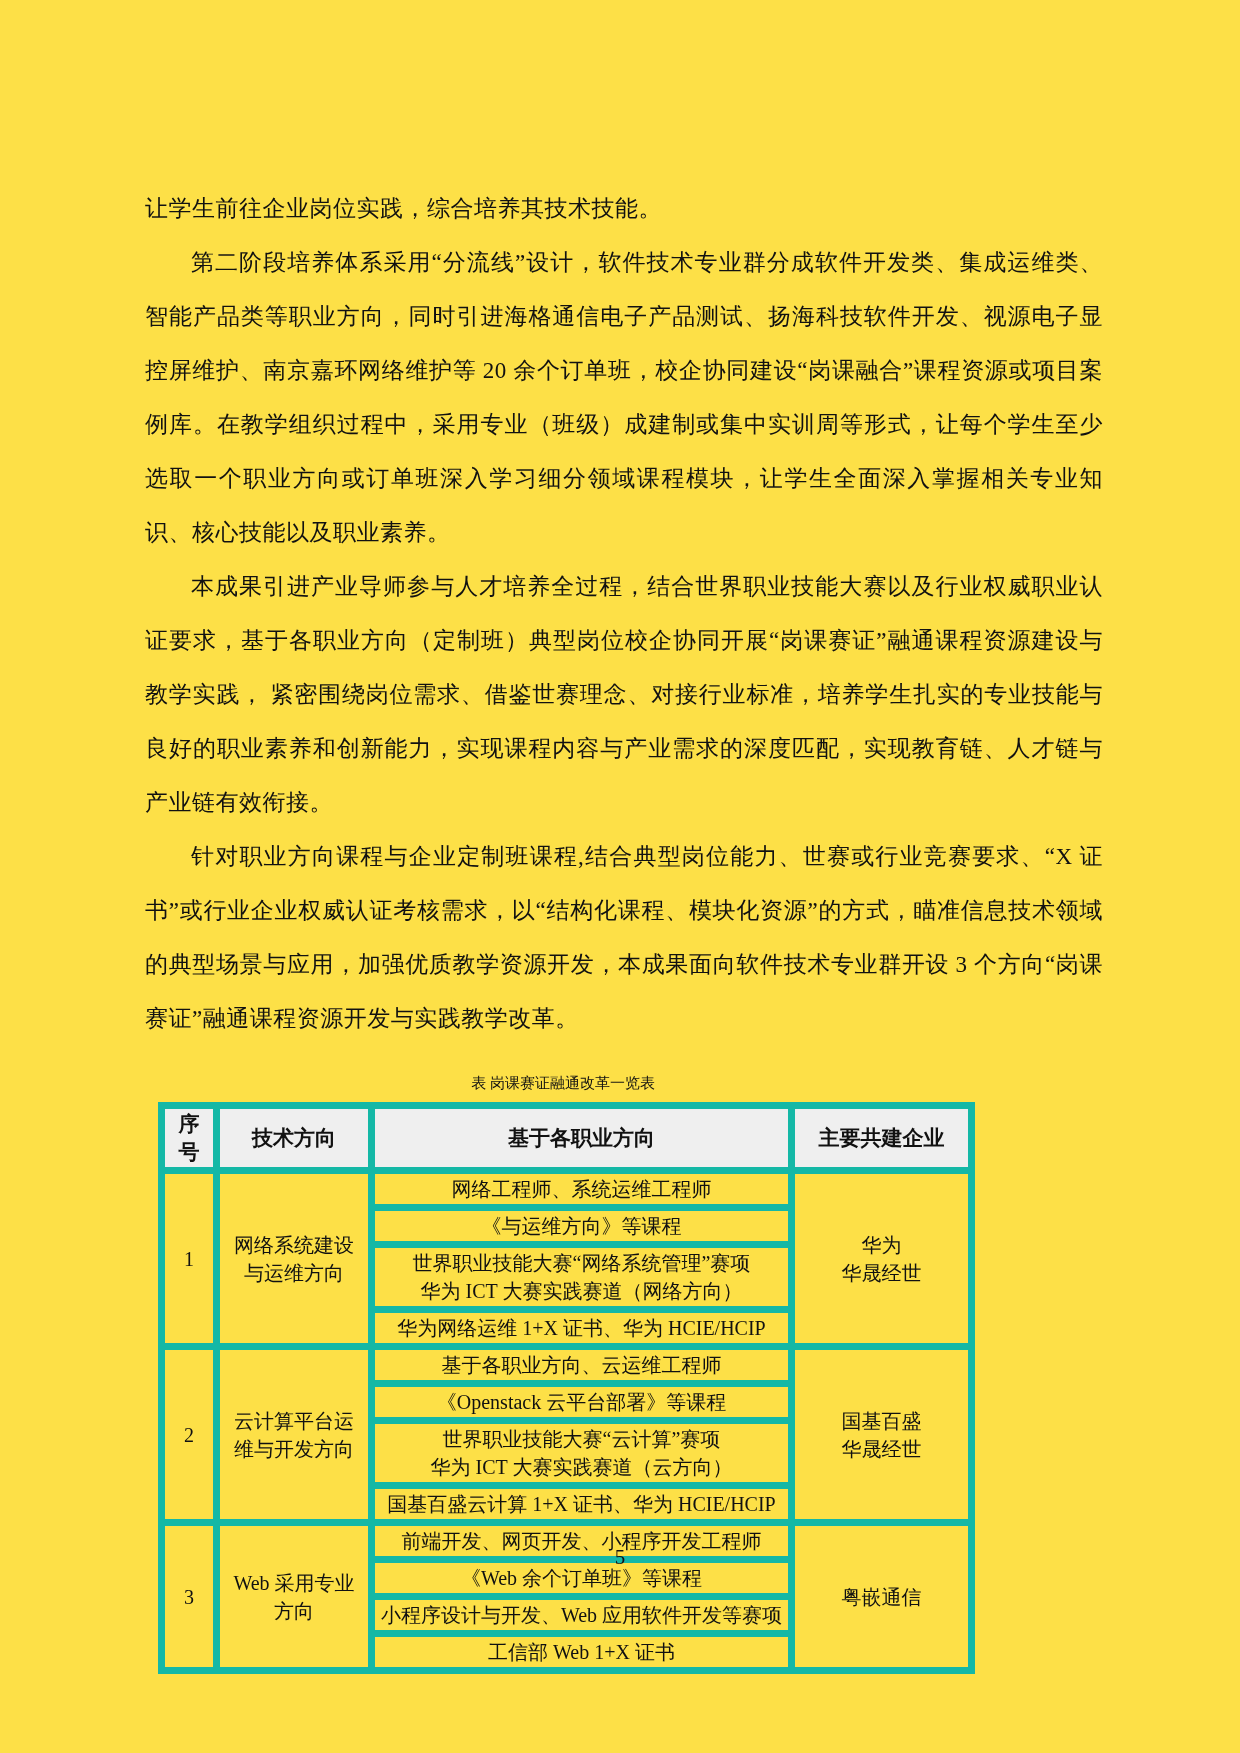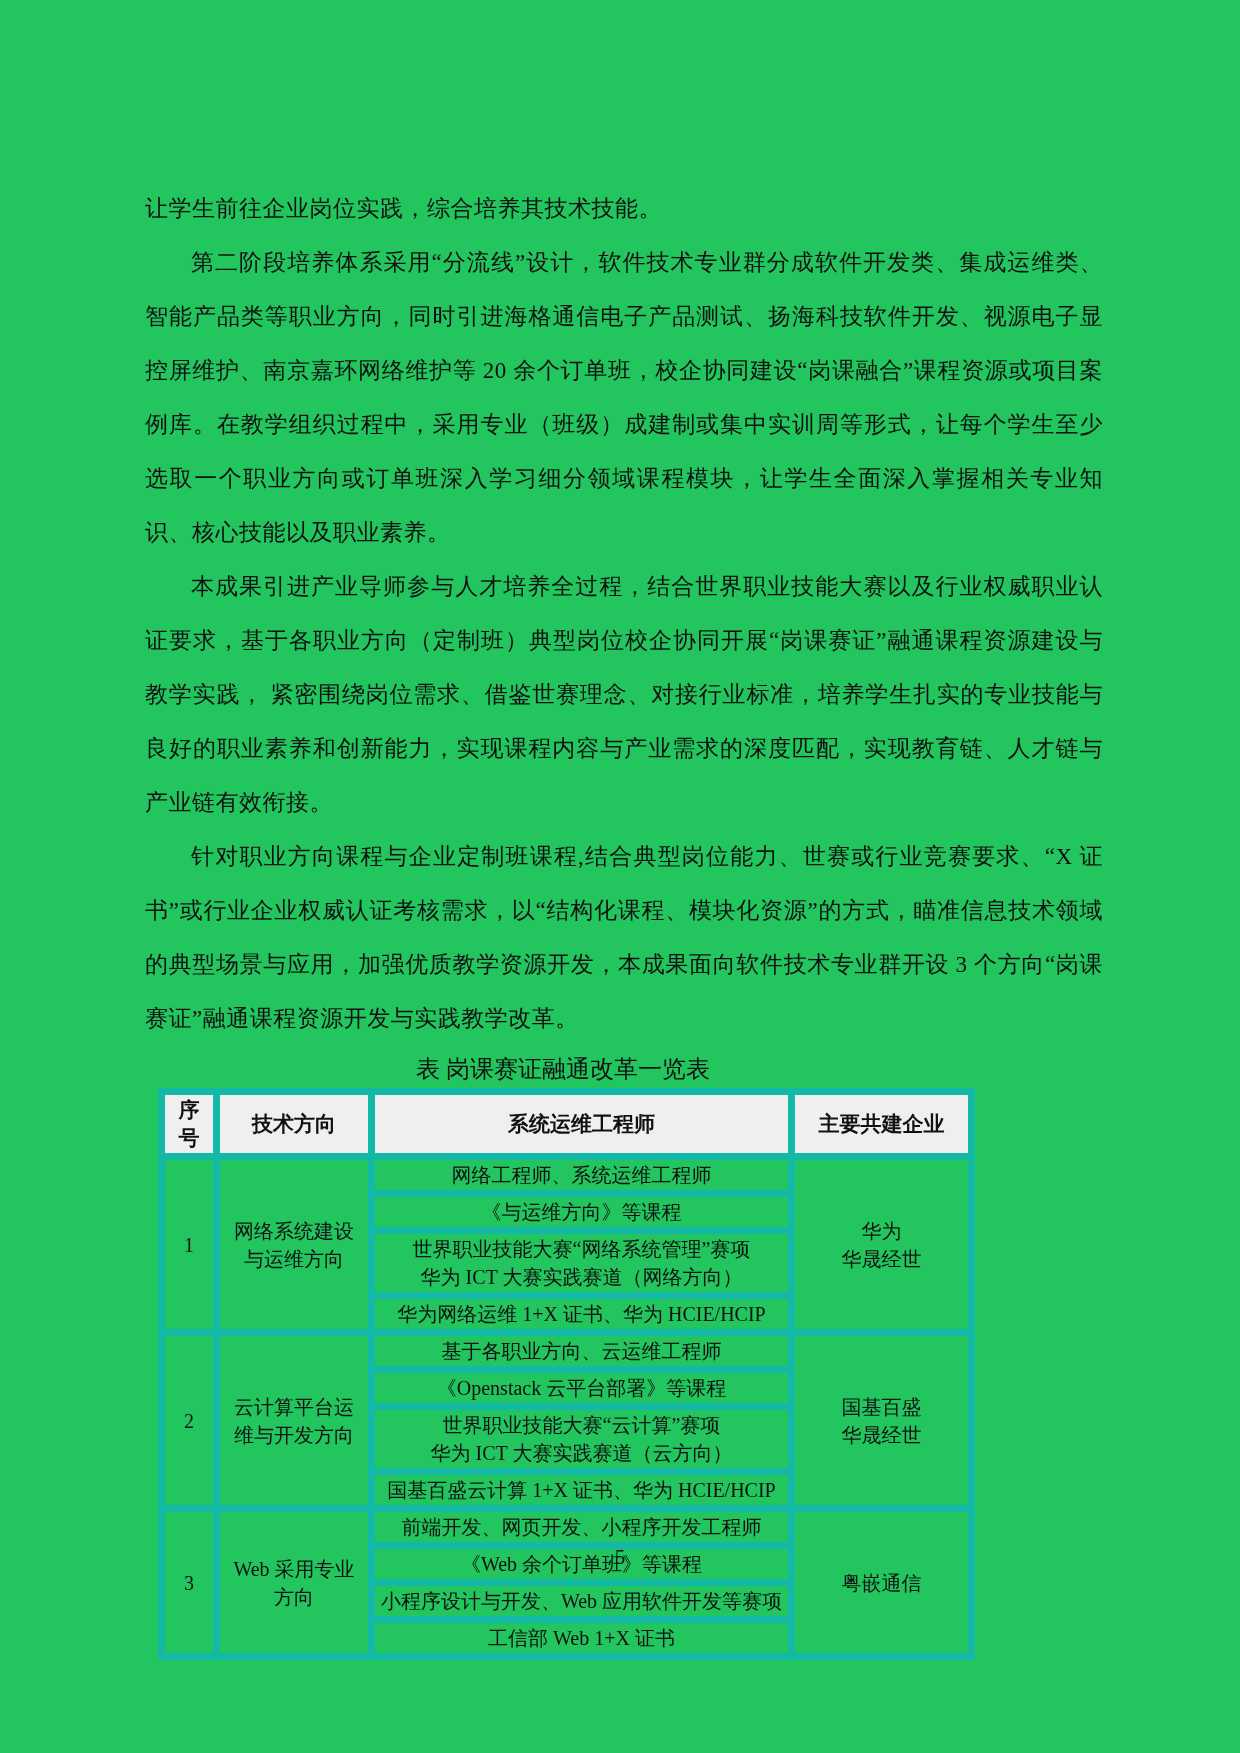--- a/index.html
+++ b/index.html
@@ -2,37 +2,37 @@
 <html><head>
 <meta charset="utf-8">
 <style>
   html,body{margin:0;padding:0;}
   body{
     width:1240px;height:1753px;
     background:#ffffff;
     font-family:"Liberation Serif","DejaVu Serif",serif;
     color:#111;
   }
-  .page{position:relative;width:1240px;height:1753px;overflow:hidden;background:#22c55e;}
+  .page{position:relative;width:1240px;height:1753px;overflow:hidden;background:#fde047;}
   .content{position:absolute;left:145px;top:182px;width:958px;}
   .para{
     margin:0;
     font-size:23px;
     line-height:54px;
     text-align:justify;
     letter-spacing:0.5px;
   }
   .para.indent{text-indent:2em;}
   .para.heading{font-weight:bold;}
   .table-block{width:810px;margin-left:13px;}
   .caption{
     text-align:center;
-    font-size:24px;
+    font-size:15px;
     line-height:34px;
-    margin-top:6px;
+    margin-top:20px;
     margin-bottom:2px;
   }
   table.kcsz{
     border-collapse:collapse;
     table-layout:fixed;
     width:810px;
     border:2px solid #3a3a3a;
   }
   table.kcsz col.c-no{width:55px;}
   table.kcsz col.c-dir{width:155px;}
@@ -81,21 +81,21 @@
         <colgroup>
           <col class="c-no">
             <col class="c-dir">
             <col class="c-fuse">
             <col class="c-comp">
         </colgroup>
         <thead>
           <tr>
             <th>序号</th>
             <th>技术方向</th>
-            <th>系统运维工程师</th>
+            <th>基于各职业方向</th>
             <th>主要共建企业</th>
           </tr>
         </thead>
         <tbody>
 
           <tr>
             <td rowspan="4" class="group-end">1</td>
             <td rowspan="4" class="pre group-end">网络系统建设
 与运维方向</td>
             <td>网络工程师、系统运维工程师</td>

